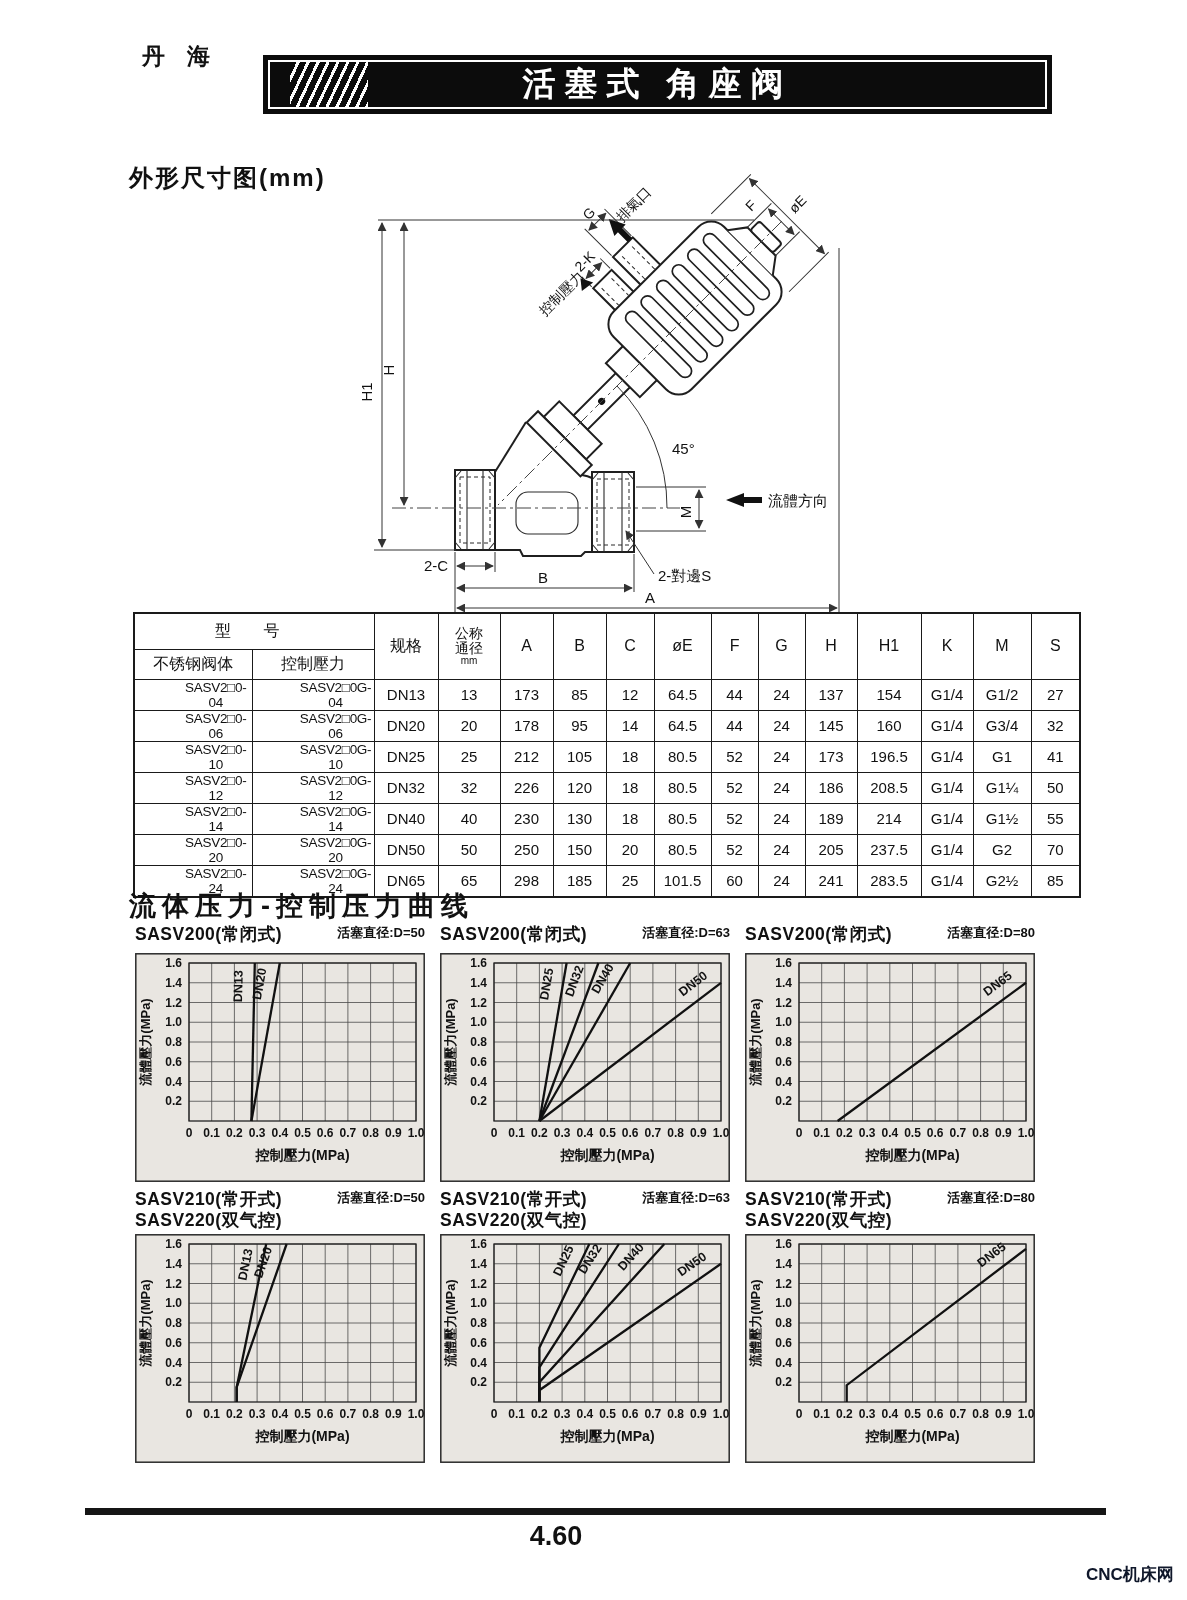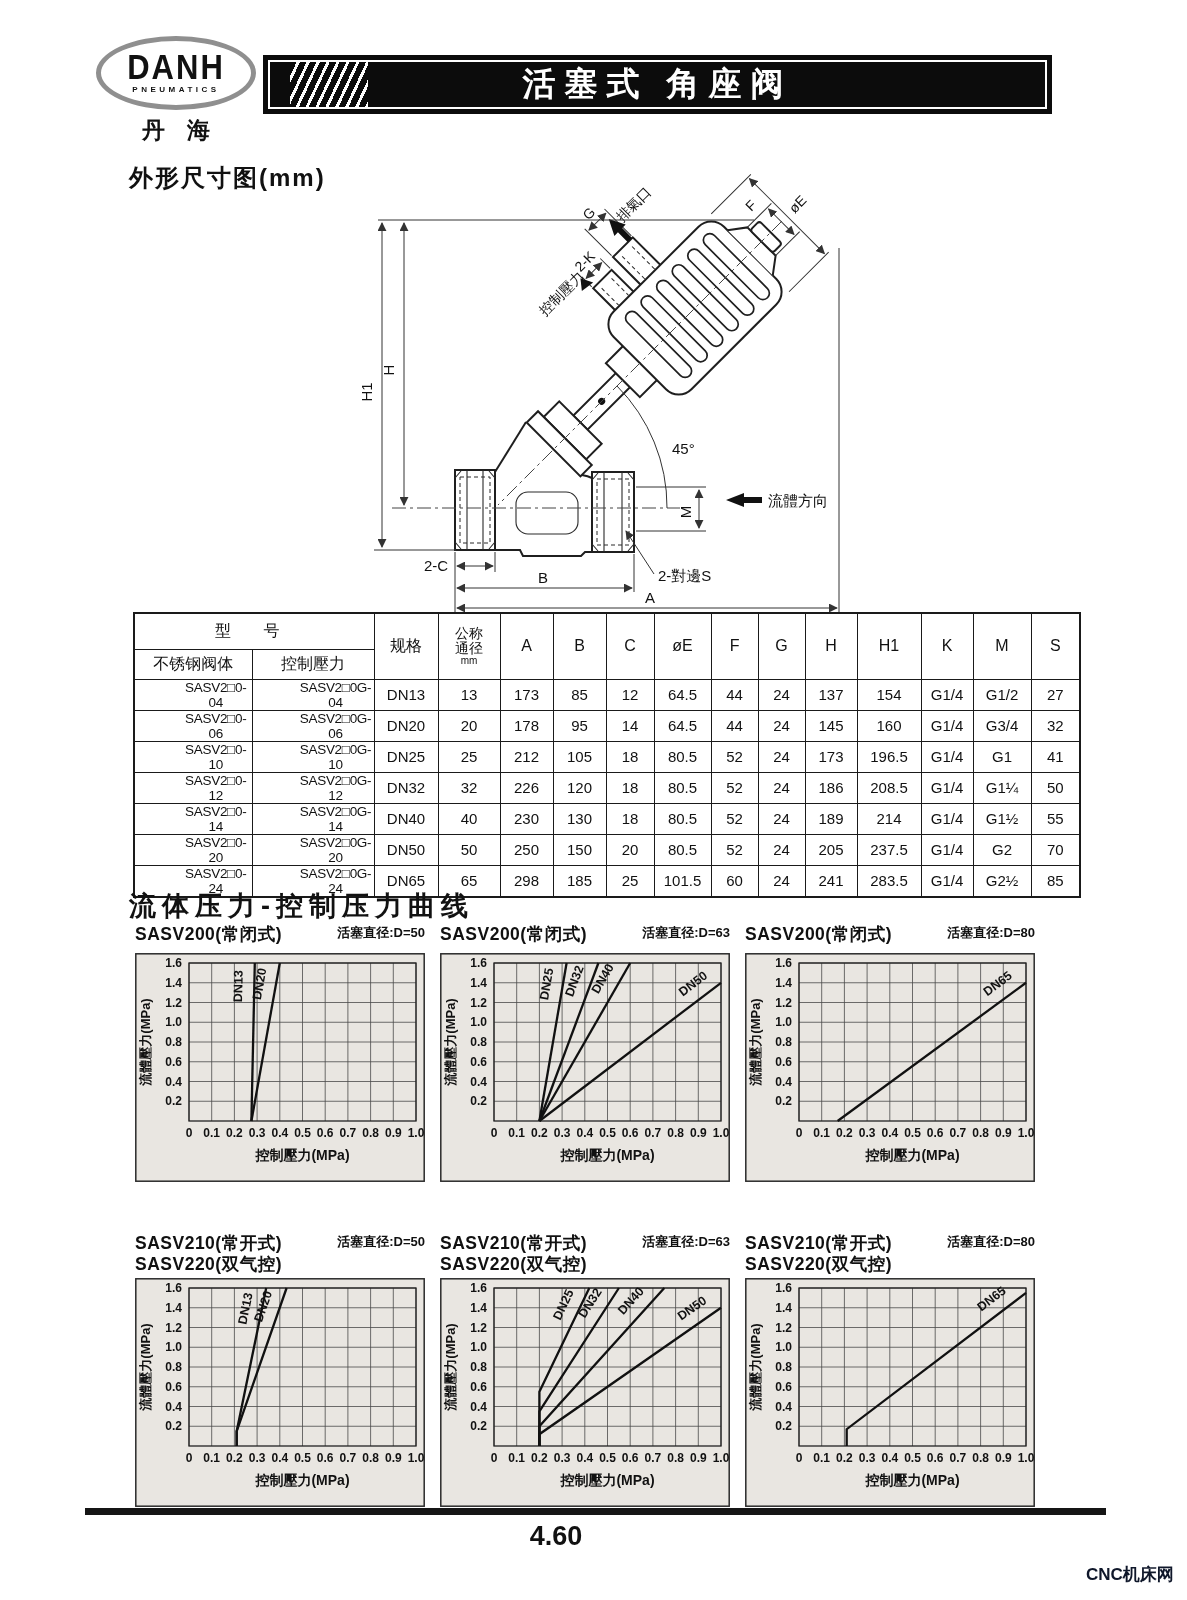--- a/index.html
+++ b/index.html
@@ -43,42 +43,38 @@
   .dims-table thead th{font-size:16px;}
   .dims-table .model-cell{font-size:13.5px;letter-spacing:-0.3px;padding-left:45px;}
   .dims-table .group-th{letter-spacing:14px;}
   .dn-cell span{display:block;line-height:1.05;font-size:14px;}
   .dn-cell .dn-mm{font-size:10px;}
   .h-row1{height:36px;} .h-row2{height:30px;}
   .dims-table tbody tr{height:28px;}
 
   
   .charts-row{position:absolute;left:135px;width:912px;display:flex;gap:15px;}
-  .charts-row-1{top:924px;} .charts-row-2{top:1189px;margin-top:44px;}
+  .charts-row-1{top:924px;} .charts-row-2{top:1189px;}
   .chart-block{width:290px;flex:0 0 290px;}
   .chart-titles{display:flex;justify-content:space-between;align-items:flex-start;margin-bottom:3px;min-height:26px;}
   .chart-title{font-size:17.5px;font-weight:bold;line-height:1.2;letter-spacing:0.5px;white-space:nowrap;}
   .chart-subtitle{font-size:13px;font-weight:bold;padding-bottom:2px;white-space:nowrap;}
   svg.chart{display:block;}
 
   
   .footer-rule{position:absolute;left:85px;top:1508px;width:1021px;height:7px;background:#151515;}
   .page-number{position:absolute;left:0;top:1521px;width:1112px;text-align:center;font-size:27px;font-weight:bold;}
   .watermark{position:absolute;left:1086px;top:1563px;font-size:17px;font-weight:bold;color:#0f172a;}
 </style>
 </head>
 <body>
 
 <div class="page">
 
   <div class="logo">
-    <div class="logo-oval">
-      <div class="logo-danh">DANH</div>
-      <div class="logo-pneu">PNEUMATICS</div>
-    </div>
     <div class="logo-cn">丹海</div>
   </div>
 
   <div class="titlebar">
     <div class="titlebar-frame">
       <div class="hatch"></div>
       <div class="titlebar-text">活塞式 角座阀</div>
     </div>
   </div>
 

